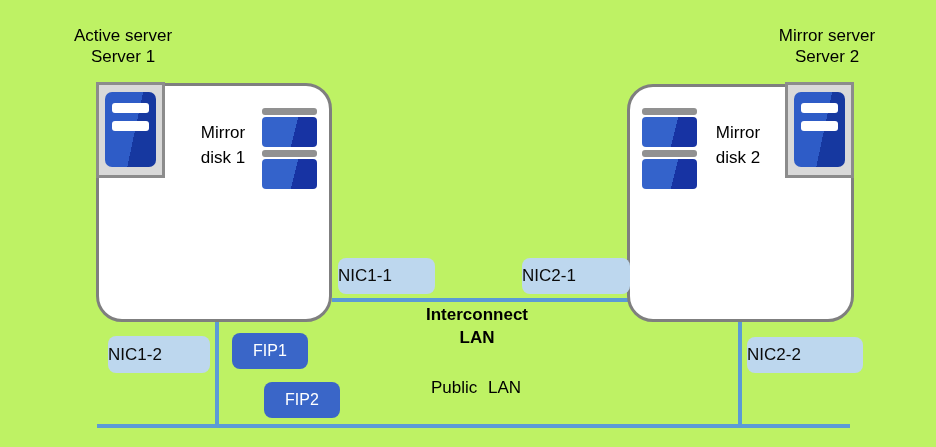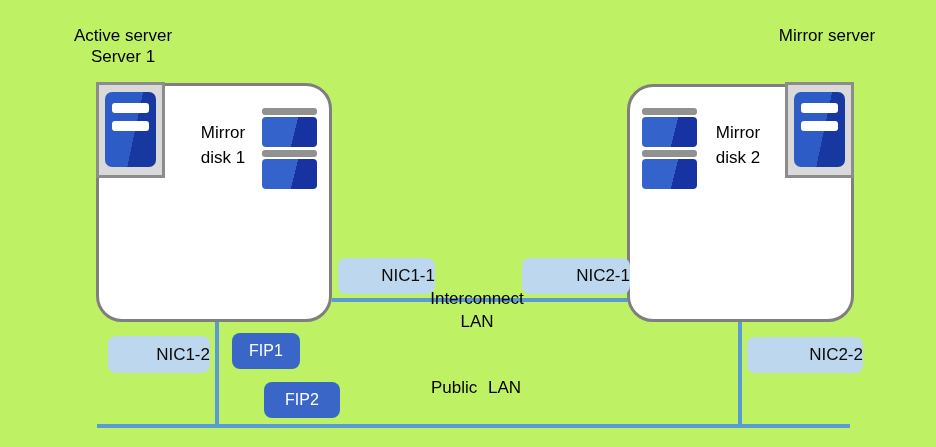--- a/index.html
+++ b/index.html
@@ -30,21 +30,21 @@
   .srv-bar.b2{margin-top:8px;}
   .disk-stack{position:absolute;width:55px;}
   .disk-cap{height:7px;background:#919191;border-radius:3px;margin-bottom:2px;}
   .disk-body{height:30px;border-radius:4px;background:linear-gradient(104deg,#3463cb 58%,#1733a3 58%);margin-bottom:3px;}
   .mirror-label{
     position:absolute;width:80px;font-size:17px;line-height:25px;text-align:center;color:#000;
   }
   .net-line{position:absolute;background:#5b9bd5;}
   .nic{
     position:absolute;box-sizing:border-box;background:#bdd7ee;border-radius:8px;
-    display:flex;align-items:center;justify-content:flex-end;
+    display:flex;align-items:center;justify-content:flex-start;
     font-size:17px;color:#0a0a0a;
   }
   .fip{
     position:absolute;box-sizing:border-box;background:#3a66c8;border-radius:8px;
     display:flex;align-items:center;justify-content:center;
     font-size:16px;color:#ffffff;
   }
   .net-label{
     position:absolute;font-size:17px;line-height:23px;text-align:center;color:#000;
   }
@@ -54,20 +54,21 @@
 <body>
 
 <div id="stage">
 
   <div class="abs title" style="left:38px;top:25px;width:170px;">
     <div>Active server</div>
     <div>Server 1</div>
   </div>
   <div class="abs title" style="left:742px;top:25px;width:170px;">
     <div>Mirror server</div>
+    <div>Server 2</div>
   </div>
 
   <div class="net-line" style="left:332px;top:298px;width:296px;height:4px;"></div>
   <div class="net-line" style="left:215px;top:320px;width:4px;height:106px;"></div>
   <div class="net-line" style="left:738px;top:320px;width:4px;height:106px;"></div>
   <div class="net-line" style="left:97px;top:424px;width:753px;height:4px;"></div>
 
   <div class="server-box" style="left:96px;top:83px;width:236px;height:239px;"></div>
 
   <div class="server-box" style="left:627px;top:84px;width:227px;height:238px;"></div>
@@ -114,26 +115,26 @@
   <div class="nic" style="left:522px;top:258px;width:108px;height:36px;">
     <span>NIC2-1</span>
   </div>
   <div class="nic" style="left:108px;top:336px;width:102px;height:37px;">
     <span>NIC1-2</span>
   </div>
   <div class="nic" style="left:747px;top:337px;width:116px;height:36px;">
     <span>NIC2-2</span>
   </div>
 
-  <div class="fip" style="left:232px;top:333px;width:68px;height:36px;">
+  <div class="fip" style="left:232px;top:333px;width:76px;height:36px;">
     <span>FIP1</span>
   </div>
   <div class="fip" style="left:232px;top:382px;width:76px;height:36px;margin-left:32px;">
     <span>FIP2</span>
   </div>
 
-  <div class="net-label" style="left:396px;top:287px;width:162px;">
+  <div class="net-label" style="left:396px;top:303px;width:162px;font-weight:bold;">
     <div>Interconnect</div>
     <div>LAN</div>
   </div>
   <div class="net-label public-label" style="left:376px;top:376px;width:200px;">Public LAN</div>
 
 </div>
 
 </body></html>

